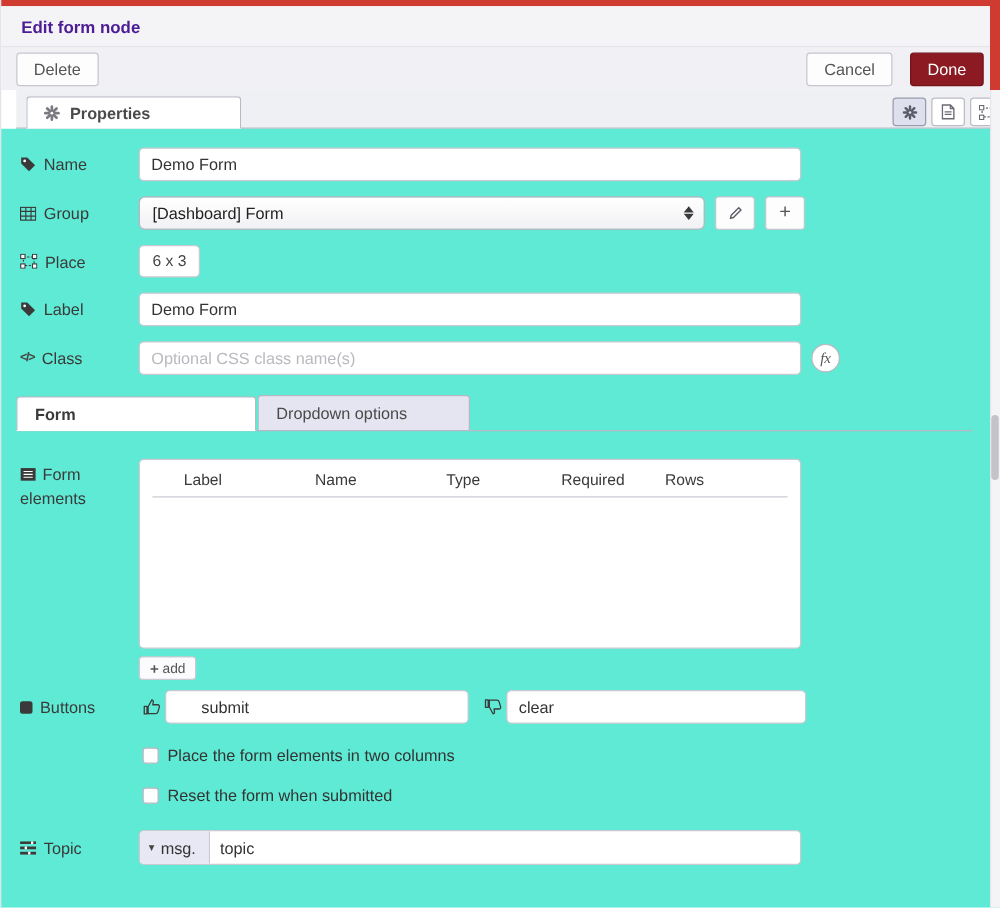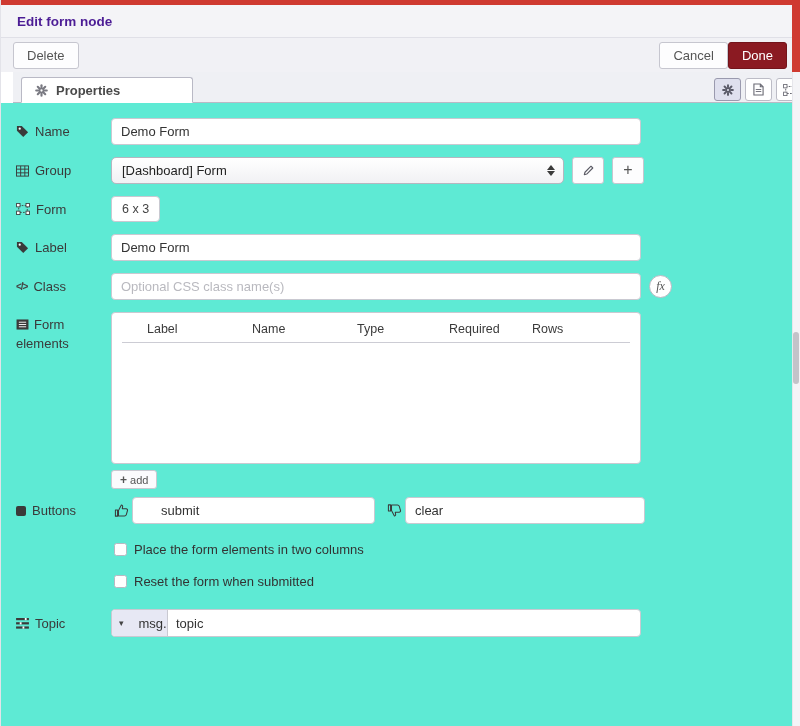--- a/index.html
+++ b/index.html
@@ -26,21 +26,21 @@
     position:absolute; left:0; top:38px; width:800px; height:34px;
     background:#f1f1f5; display:flex; align-items:center; justify-content:space-between;
     padding:0 14px 0 12px;
   }
   .btn {
     height:27px; padding:12px 13px; font-size:13px; color:#555;
     background:#fdfdfe; border:1px solid #c6c6cf; border-radius:3px;
     display:inline-flex; align-items:center; cursor:pointer;
   }
   .btn.primary { background:#8b1a22; border-color:#73141b; color:#fff; }
-  .toolbar-right { display:flex; }
+  .toolbar-right { display:flex; gap:14px; }
 
   
   .editor-bar {
     position:absolute; left:12px; top:72px; width:800px; height:31px;
     background:#eff0f4; border-bottom:1px solid #b9b9c5;
   }
   .properties-tab {
     position:absolute; left:8px; top:5px; bottom:-1px; width:172px;
     background:#fff; border:1px solid #b9b9c5; border-bottom:1px solid #fff;
     border-radius:3px 3px 0 0; display:flex; align-items:center; gap:8px;
@@ -128,21 +128,21 @@
   .checkbox { width:13px; height:13px; border:1px solid #b9b9c2; border-radius:2.5px; background:#fff; cursor:pointer; flex-shrink:0; }
   .check-row label { margin-left:7px; font-size:13px; color:#333; cursor:pointer; }
 
   
   .typed-input { width:530px; height:28px; border:1px solid #c9c9d1; border-radius:4px; display:flex; align-items:center; background:#fff; }
   .typed-prefix {
     width:56px; height:100%; background:#e7e8f4; border-right:1px solid #c9c9d1;
     border-radius:3px 0 0 3px; display:flex; align-items:center; padding-left:7px; cursor:pointer;
   }
   .typed-prefix .caret { font-size:9px; color:#444; }
-  .typed-prefix .ptext { font-size:13px; color:#333; margin-left:15px; }
+  .typed-prefix .ptext { font-size:13px; color:#333; margin-left:5px; }
   .typed-value { padding-left:8px; font-size:13px; color:#333; }
 
   
   .scroll-track { position:absolute; right:0; top:72px; bottom:0; width:8px; background:#f4f4f7; border-left:1px solid #e6e6eb; }
   .scroll-thumb { position:absolute; right:1px; top:332px; width:6px; height:52px; background:#c3c3c9; border-radius:3px; }
 
   .icon { display:inline-flex; align-items:center; justify-content:center; flex-shrink:0; }
   .code-glyph { font-size:10px; font-weight:bold; color:#444; letter-spacing:-1px; }
   .black-square { width:10px; height:10px; background:#3a3a3a; border-radius:2px; display:inline-block; }
 </style>
@@ -279,21 +279,21 @@
       <div class="flabel">
         <span class="icon">
           <svg width="14" height="12" viewBox="0 0 16 14">
               <rect x="3" y="3" width="10" height="8" fill="none" stroke="#3a3a3a" stroke-dasharray="2 1.5"></rect>
               <rect x="0.5" y="0.5" width="4" height="4" fill="#fff" stroke="#3a3a3a"></rect>
               <rect x="11.5" y="0.5" width="4" height="4" fill="#fff" stroke="#3a3a3a"></rect>
               <rect x="0.5" y="9.5" width="4" height="4" fill="#fff" stroke="#3a3a3a"></rect>
               <rect x="11.5" y="9.5" width="4" height="4" fill="#fff" stroke="#3a3a3a"></rect>
             </svg>
         </span>
-        <span>Form</span>
+        <span>Place</span>
       </div>
       <button class="size-btn">6 x 3</button>
     </div>
 
     <div class="frow">
       <div class="flabel">
         <span class="icon">
           <svg width="13" height="13" viewBox="0 0 14 14">
               <path d="M1 1h5.2L13 7.8 7.8 13 1 6.2z" fill="#3a3a3a"></path>
               <circle cx="4" cy="4" r="1.2" fill="#fff"></circle>
@@ -306,20 +306,24 @@
 
     <div class="frow">
       <div class="flabel">
         <span class="code-glyph">&lt;/&gt;</span>
         <span>Class</span>
       </div>
       <input class="tinput" type="text" placeholder="Optional CSS class name(s)" style="">
       <div class="fx-btn">fx</div>
     </div>
 
+    <div class="inner-tabs">
+      <div class="ftab active">Form</div>
+      <div class="ftab inactive">Dropdown options</div>
+    </div>
 
     <div class="frow" style="align-items:flex-start; margin-bottom:6px;">
       <div class="flabel wrap" style="margin-top:4px;">
         <span class="icon" style="vertical-align:-1px; margin-right:5px;">
           <svg width="13" height="11" viewBox="0 0 14 12">
               <rect x="0.5" y="0.5" width="13" height="11" fill="#3a3a3a"></rect>
               <line x1="3" y1="3.5" x2="11" y2="3.5" stroke="#fff"></line>
               <line x1="3" y1="6" x2="11" y2="6" stroke="#fff"></line>
               <line x1="3" y1="8.5" x2="11" y2="8.5" stroke="#fff"></line>
             </svg>

